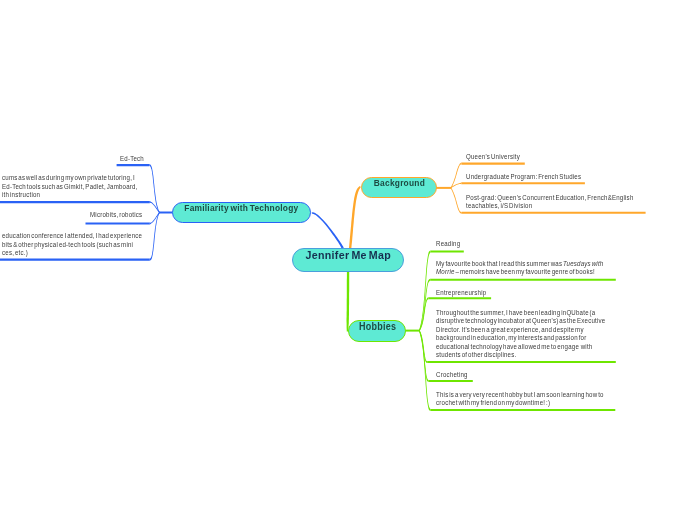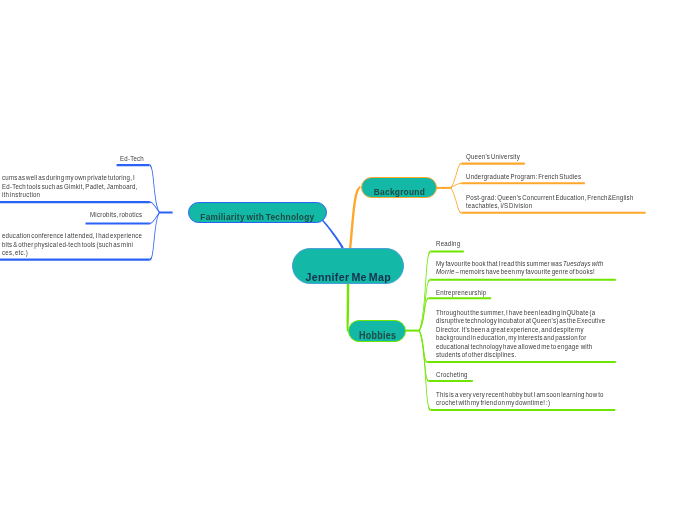--- a/index.html
+++ b/index.html
@@ -1,22 +1,22 @@
 <!DOCTYPE html>
 <html><head>
 <meta charset="utf-8">
 <style>
   html,body{margin:0;padding:0;background:#fff;}
   body{width:696px;height:520px;overflow:hidden;
        font-family:"Liberation Sans",sans-serif;}
   #stage{position:relative;width:696px;height:520px;background:#fff;}
   svg.links{position:absolute;left:0;top:0;width:696px;height:520px;overflow:visible;}
 
-  .node{position:absolute;box-sizing:border-box;background:#14b8a6;
-        border-radius:999px;display:flex;align-items:flex-end;justify-content:center;
+  .node{position:absolute;box-sizing:border-box;background:#5eead4;
+        border-radius:999px;display:flex;align-items:flex-start;justify-content:center;
         font-weight:bold;color:#1d4a42;white-space:nowrap;}
   .node > span{display:block;transform:scaleX(0.90);letter-spacing:0.028em;word-spacing:-0.11em;}
   #central-node > span{transform:scaleX(0.925);letter-spacing:0.03em;word-spacing:-0.12em;}
 
   .leaf{position:absolute;color:#3a3a3a;font-size:6.9px;}
   .leaf .tl{white-space:pre;height:8.45px;line-height:8.45px;letter-spacing:0.035em;word-spacing:-0.175em;
             transform:scaleX(0.888);transform-origin:0 50%;}
   .ital{font-style:italic;}
 </style>
 </head>
@@ -51,25 +51,25 @@
     <path d="M159.7 212.3L159.1 211.1L158.5 209.7L158.0 208.1L157.5 206.3L157.0 204.5L156.6 202.5L156.2 200.4L155.9 198.3L155.6 196.1L155.3 193.8L155.0 191.5L154.7 189.2L154.5 186.9L154.3 184.7L154.0 182.4L153.8 180.3L153.6 178.2L153.4 176.2L153.1 174.3L152.8 172.5L152.6 170.9L152.3 169.4L152.0 168.1L151.7 167.0L151.3 166.0L150.9 165.2L150.3 164.5L149.4 164.1L149.4 166.1L149.5 166.0L149.8 166.1L150.3 166.6L150.7 167.3L151.1 168.4L151.5 169.6L151.8 171.0L152.1 172.7L152.3 174.4L152.6 176.3L152.8 178.3L153.0 180.4L153.2 182.5L153.5 184.8L153.7 187.0L154.0 189.3L154.2 191.6L154.5 193.9L154.8 196.2L155.1 198.4L155.4 200.6L155.8 202.7L156.2 204.7L156.7 206.5L157.2 208.3L157.8 209.9L158.4 211.4L159.1 212.7Z" fill="#2a62f5"></path>
     <path d="M116.6 165.1H149.4" stroke="#2a62f5" stroke-width="2.05"></path>
     <path d="M159.7 212.3L159.3 211.6L158.8 211.0L158.4 210.4L158.0 209.8L157.6 209.2L157.2 208.6L156.8 208.1L156.4 207.6L156.0 207.1L155.7 206.6L155.3 206.1L155.0 205.6L154.6 205.2L154.3 204.8L154.0 204.4L153.6 204.0L153.3 203.7L153.0 203.4L152.7 203.1L152.4 202.8L152.1 202.6L151.8 202.3L151.4 202.1L151.2 201.9L150.9 201.7L150.5 201.4L150.2 201.2L149.8 201.1L149.8 203.1L150.0 203.0L150.2 202.9L150.5 202.8L150.7 202.8L151.0 202.9L151.3 203.0L151.6 203.2L151.9 203.4L152.2 203.7L152.4 203.9L152.7 204.2L153.0 204.6L153.4 204.9L153.7 205.3L154.0 205.7L154.3 206.1L154.7 206.6L155.0 207.0L155.4 207.5L155.7 208.0L156.1 208.6L156.5 209.1L156.9 209.7L157.3 210.3L157.7 210.9L158.2 211.5L158.6 212.1L159.1 212.7Z" fill="#2a62f5"></path>
     <path d="M-5.0 202.1H149.8" stroke="#2a62f5" stroke-width="2.05"></path>
     <path d="M159.1 212.3L158.6 212.9L158.2 213.6L157.7 214.2L157.3 214.8L156.9 215.4L156.5 216.0L156.1 216.6L155.7 217.2L155.4 217.7L155.0 218.2L154.7 218.7L154.3 219.2L154.0 219.6L153.7 220.0L153.3 220.4L153.0 220.8L152.7 221.2L152.4 221.5L152.2 221.8L151.9 222.0L151.6 222.3L151.3 222.5L151.0 222.6L150.8 222.7L150.5 222.7L150.2 222.6L150.0 222.5L149.8 222.4L149.8 224.4L150.2 224.3L150.6 224.0L150.9 223.8L151.2 223.6L151.5 223.3L151.8 223.1L152.1 222.9L152.4 222.6L152.7 222.3L153.0 222.0L153.3 221.7L153.7 221.3L154.0 220.9L154.3 220.5L154.6 220.1L155.0 219.6L155.3 219.2L155.7 218.7L156.0 218.1L156.4 217.6L156.8 217.1L157.1 216.5L157.5 215.9L158.0 215.3L158.4 214.7L158.8 214.0L159.3 213.4L159.7 212.7Z" fill="#2a62f5"></path>
     <path d="M85.5 223.4H149.8" stroke="#2a62f5" stroke-width="2.05"></path>
     <path d="M159.1 212.3L158.4 213.6L157.8 215.1L157.3 216.7L156.8 218.4L156.4 220.3L156.0 222.3L155.6 224.4L155.3 226.5L154.9 228.7L154.7 231.0L154.4 233.3L154.2 235.5L153.9 237.8L153.7 240.1L153.5 242.3L153.3 244.4L153.0 246.5L152.8 248.5L152.6 250.4L152.3 252.1L152.1 253.7L151.8 255.1L151.4 256.4L151.0 257.4L150.6 258.1L150.2 258.6L149.9 258.7L149.8 258.6L149.8 260.6L150.7 260.2L151.3 259.5L151.7 258.7L152.0 257.7L152.3 256.6L152.6 255.3L152.9 253.8L153.1 252.2L153.4 250.5L153.6 248.6L153.8 246.6L154.1 244.5L154.3 242.4L154.5 240.2L154.7 237.9L155.0 235.6L155.2 233.3L155.5 231.1L155.7 228.8L156.0 226.6L156.4 224.5L156.7 222.4L157.1 220.5L157.6 218.6L158.0 216.9L158.6 215.3L159.1 213.9L159.7 212.7Z" fill="#2a62f5"></path>
     <path d="M-5.0 259.6H149.8" stroke="#2a62f5" stroke-width="2.05"></path>
   </svg>
 
-  <div class="node" id="central-node" style="left:292px;top:248px;width:112px;height:36px;border:1.6px solid #4a9fdc;font-size:11.5px;color:#16304f;">
+  <div class="node" id="central-node" style="left:292px;top:248px;width:112px;height:24px;border:1.6px solid #4a9fdc;font-size:11.5px;color:#16304f;">
     <span>Jennifer Me Map</span>
   </div>
 
-  <div class="node" style="left:172.3px;top:201.5px;width:139px;height:21.9px;border:1.4px solid #2a62f5;font-size:9.3px;margin-left:16px;">
+  <div class="node" style="left:172.3px;top:201.5px;width:139px;height:21.9px;border:1.4px solid #2a62f5;font-size:9.3px;">
     <span>Familiarity with Technology</span>
   </div>
 
   <div class="node" style="left:361.2px;top:177px;width:75.6px;height:21.4px;border:1.4px solid #ffa72b;font-size:9.3px;">
     <span>Background</span>
   </div>
 
   <div class="node" style="left:348.3px;top:320px;width:58.2px;height:22.1px;border:1.4px solid #6ee600;font-size:10px;">
     <span>Hobbies</span>
   </div>

